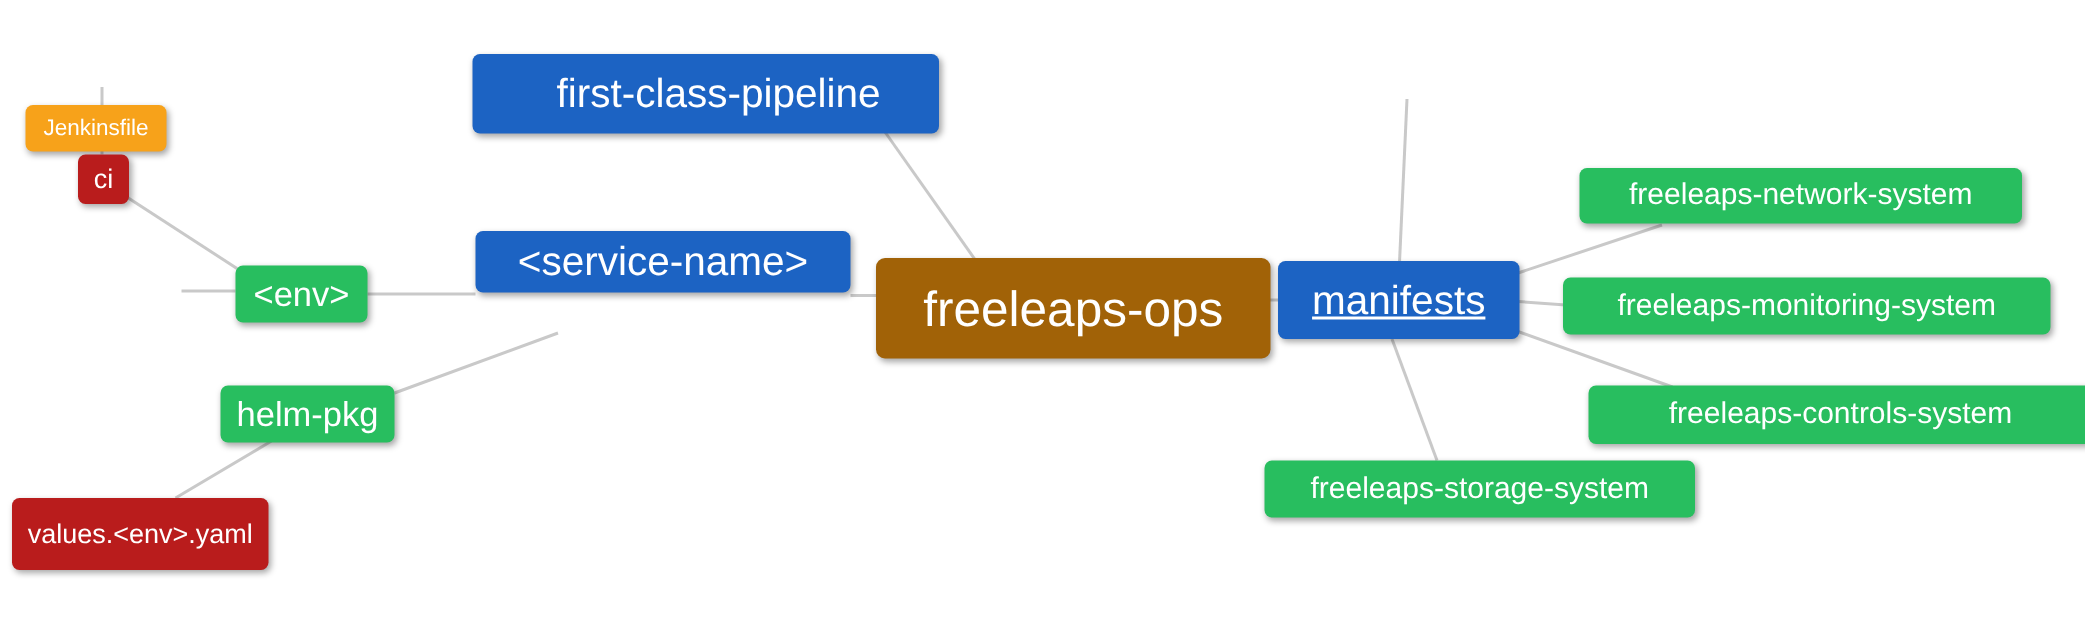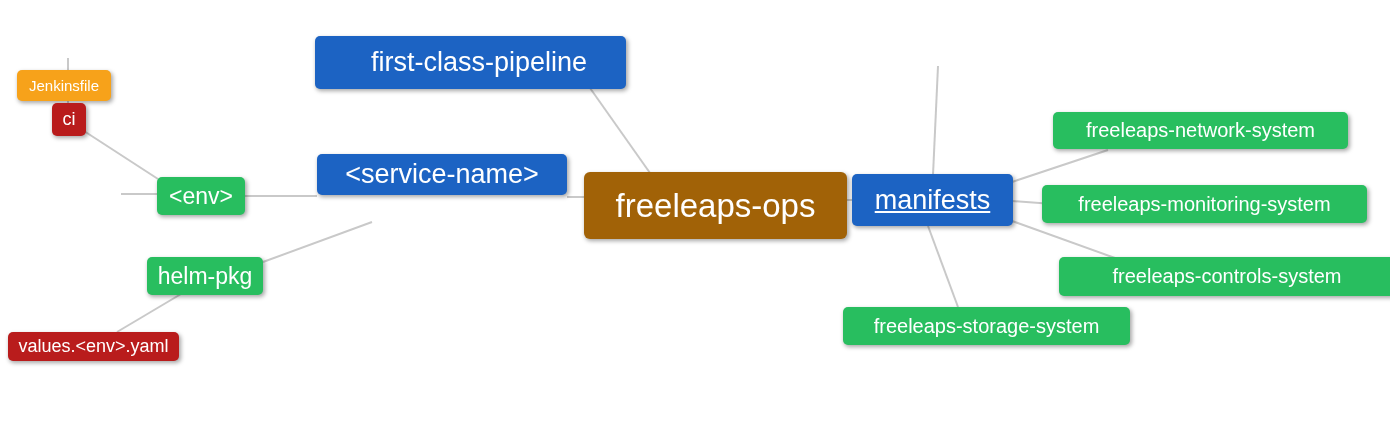--- a/index.html
+++ b/index.html
@@ -53,21 +53,21 @@
 
   <div class="node orange" style="left:17px;top:27px;width:94px;height:31px;font-size:15px;margin-top:43px;">Jenkinsfile</div>
 
   <div class="node red" style="left:52px;top:103px;width:34px;height:33px;font-size:18px;">ci</div>
 
 
   <div class="node green" style="left:147px;top:257px;width:116px;height:38px;font-size:23px;">helm-pkg</div>
 
   <div class="node green" style="left:157px;top:177px;width:88px;height:38px;font-size:23px;">&lt;env&gt;</div>
 
-  <div class="node red" style="left:8px;top:332px;width:171px;height:29px;font-size:18px;">values.&lt;env&gt;.yaml</div>
+  <div class="node red" style="left:8px;top:332px;width:171px;height:48px;font-size:18px;">values.&lt;env&gt;.yaml</div>
 
   <div class="node blue" style="left:315px;top:36px;width:311px;height:53px;font-size:27px;padding-left:17px;">first-class-pipeline</div>
 
   <div class="node blue" style="left:317px;top:154px;width:250px;height:41px;font-size:27px;">&lt;service-name&gt;</div>
 
   <div class="node dark" style="left:584px;top:172px;width:263px;height:67px;font-size:33px;">freeleaps-ops</div>
 
   <div class="node blue" style="left:852px;top:174px;width:161px;height:52px;font-size:27px;text-decoration:underline;">manifests</div>
 
 

